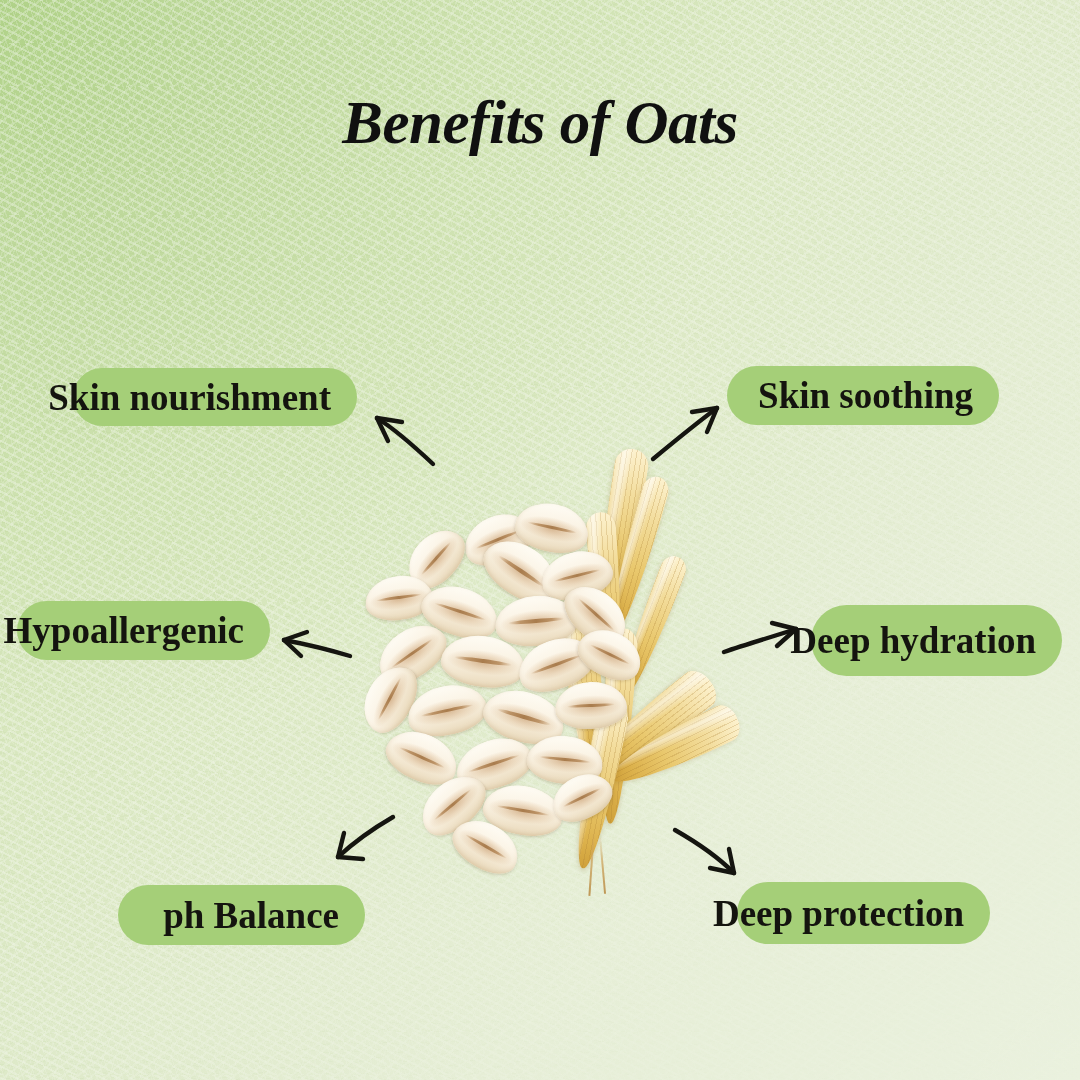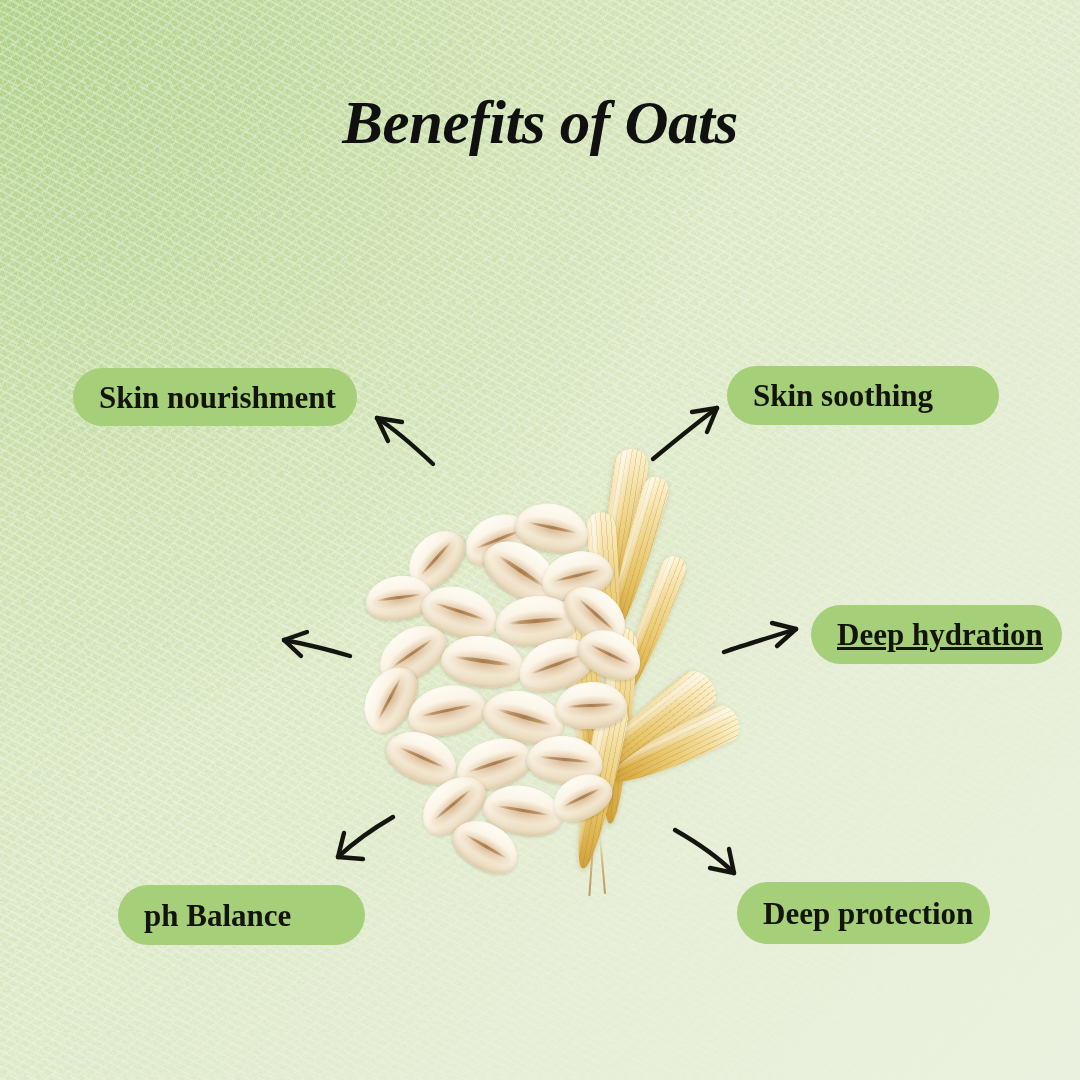--- a/index.html
+++ b/index.html
@@ -52,35 +52,35 @@
     font-weight:bold;
     font-style:italic;
     color:#101010;
     letter-spacing:-0.5px;
     white-space:nowrap;
   }
 
   
   .pill {
     position:absolute;
-    display:flex; align-items:center; justify-content:flex-start;
+    display:flex; align-items:center; justify-content:flex-end;
     background:#a5cf78;
     border-radius:999px;
     color:#14140f;
     font-weight:bold;
-    font-size:31px;
+    font-size:37px;
     line-height:1;
     padding:0 26px;
     white-space:nowrap;
   }
 
   #pill-skin-nourishment { left:73px;  top:368px; width:284px; height:58px; }
   #pill-skin-soothing    { left:727px; top:366px; width:272px; height:59px; }
   #pill-hypoallergenic   { left:17px;  top:601px; width:253px; height:59px; }
-  #pill-deep-hydration   { left:811px; top:605px; width:251px; height:59px;text-decoration:underline; }
+  #pill-deep-hydration   { left:811px; top:605px; width:251px; height:71px; }
   #pill-ph-balance       { left:118px; top:885px; width:247px; height:60px; }
   #pill-skin-protection  { left:737px; top:882px; width:253px; height:62px; }
 
   
   #arrows { position:absolute; inset:0; pointer-events:none; }
   #arrows path { fill:none; stroke:#151510; stroke-width:4.4;
                  stroke-linecap:round; stroke-linejoin:round; }
 
   
   #oats { position:absolute; left:355px; top:500px; width:400px; height:420px; }
@@ -206,20 +206,23 @@
   </svg>
 
   <div class="pill" id="pill-skin-nourishment">
     <span>Skin nourishment</span>
   </div>
 
   <div class="pill" id="pill-skin-soothing">
     <span>Skin soothing</span>
   </div>
 
+  <div class="pill" id="pill-hypoallergenic">
+    <span>Hypoallergenic</span>
+  </div>
 
   <div class="pill" id="pill-deep-hydration">
     <span>Deep hydration</span>
   </div>
 
   <div class="pill" id="pill-ph-balance">
     <span>ph Balance</span>
   </div>
 
   <div class="pill" id="pill-skin-protection">

